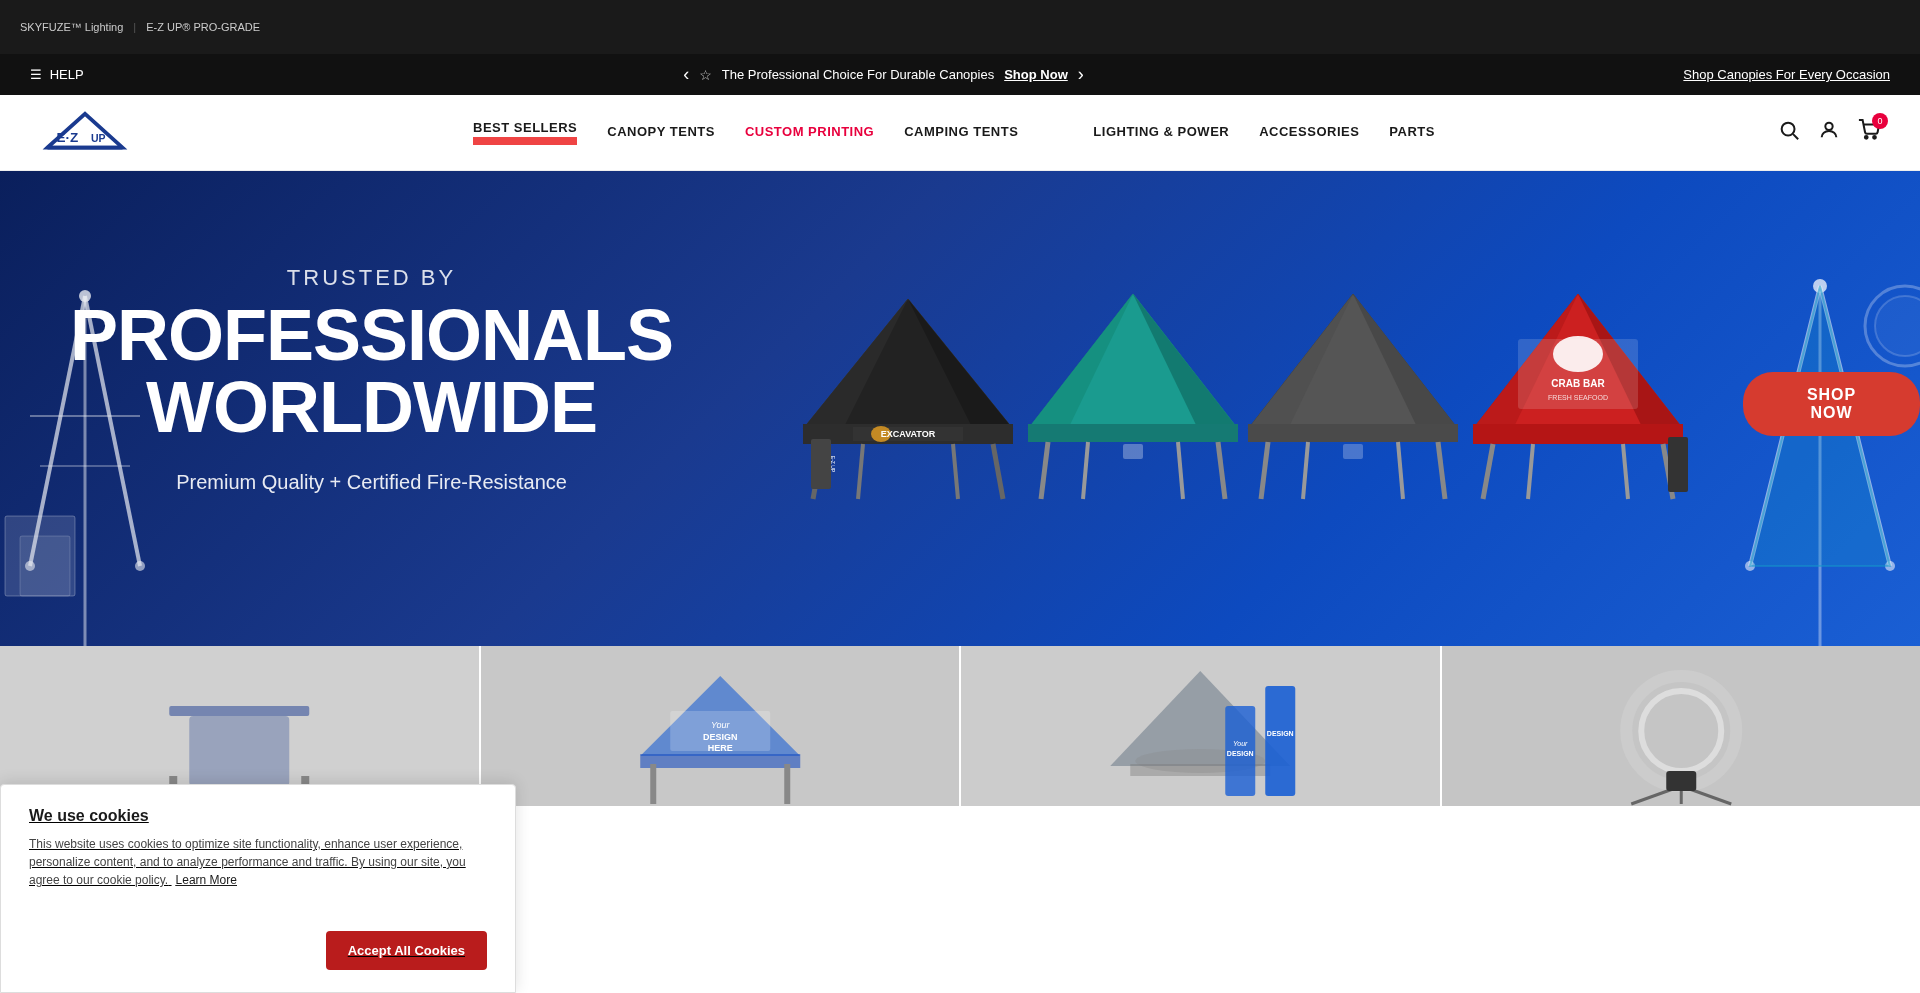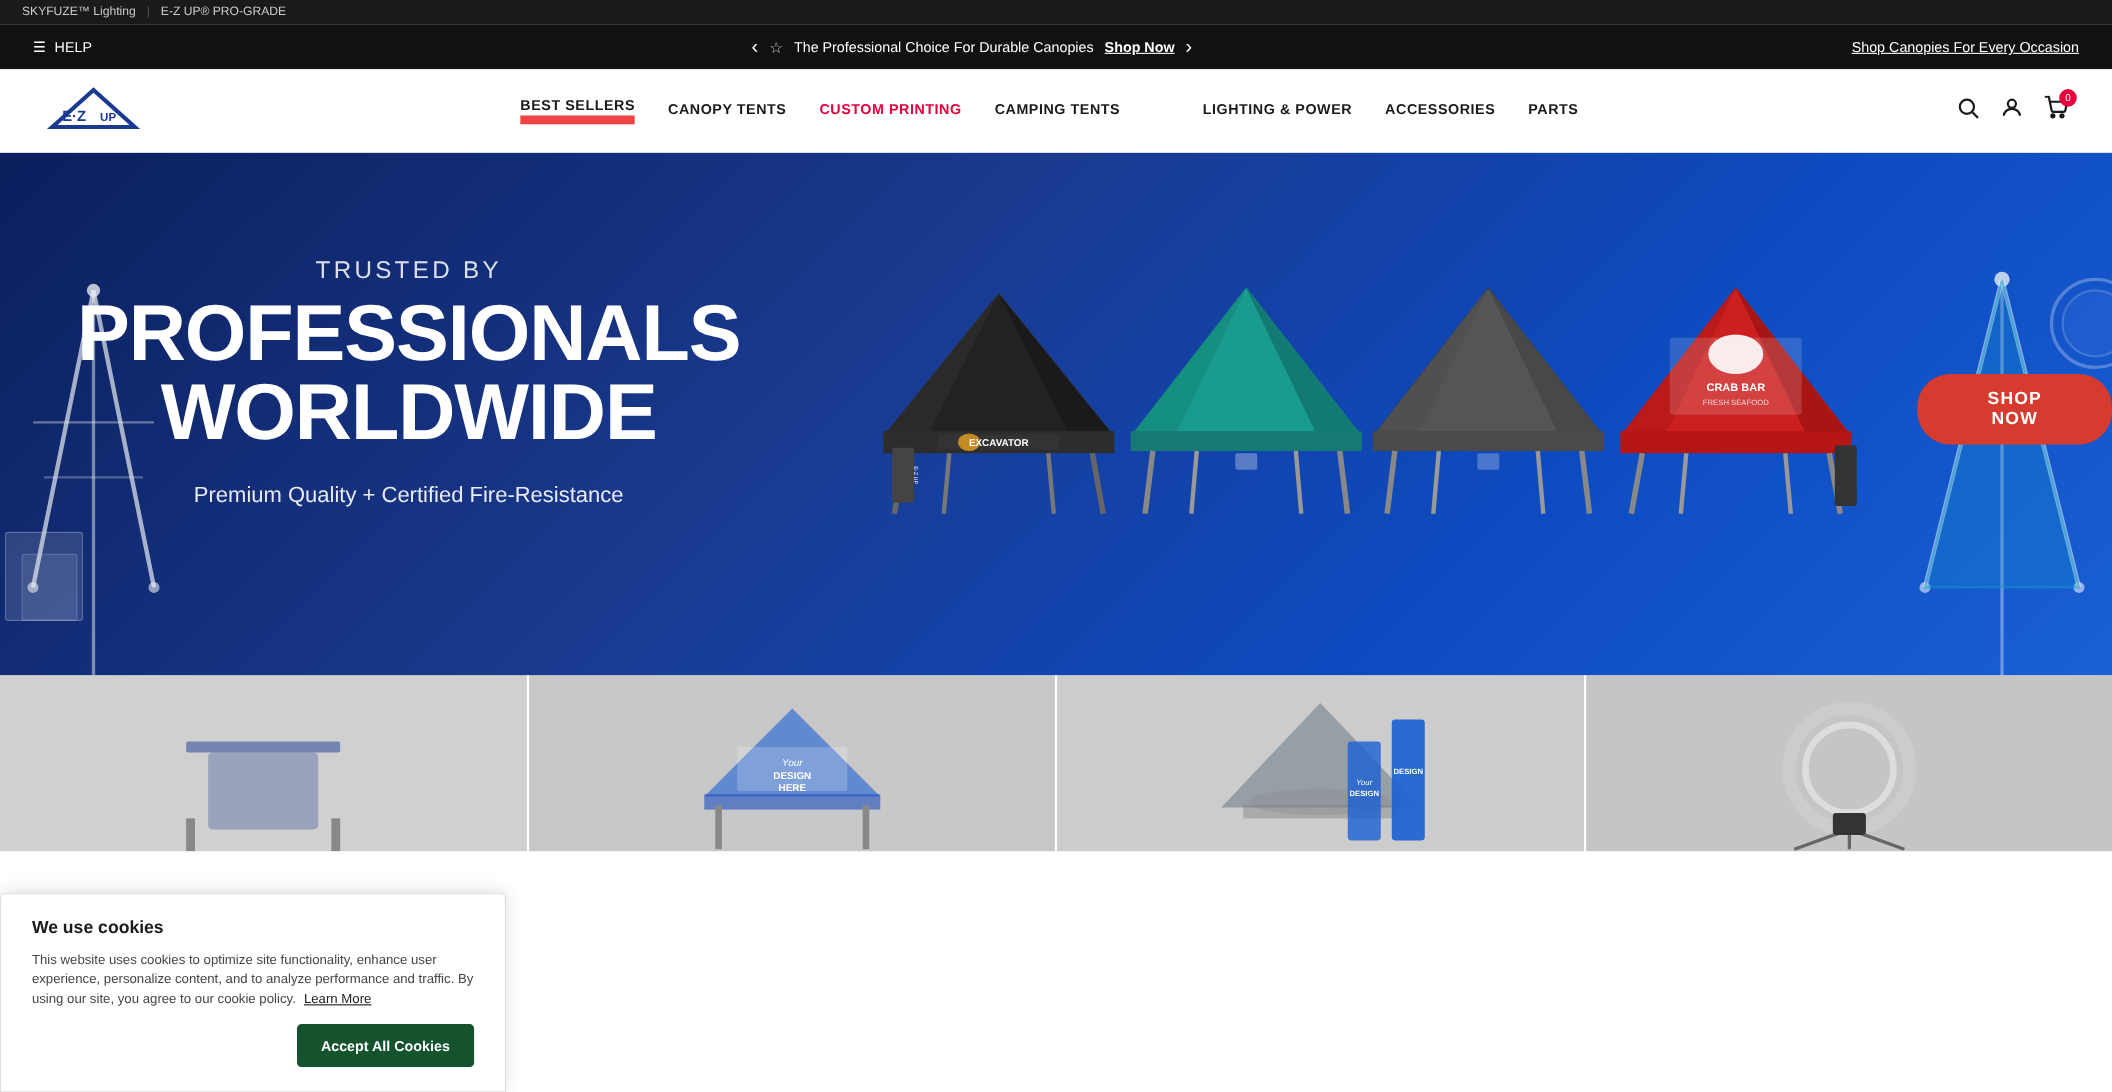--- a/index.html
+++ b/index.html
@@ -3,21 +3,21 @@
   <meta charset="utf-8">
   <style>
     * { margin: 0; padding: 0; box-sizing: border-box; }
     body { font-family: Arial, Helvetica, sans-serif; overflow-x: hidden; }
 
     
     .utility-bar {
       background: #1a1a1a;
       color: #ccc;
       font-size: 11px;
-      padding: 5px 20px;
+      padding: 21px 20px;
       display: flex;
       align-items: center;
       gap: 10px;
     }
     .utility-bar span { color: #ccc; }
     .utility-bar .divider { color: #555; }
 
     
     .announcement-bar {
       background: #111;
@@ -158,47 +158,49 @@
 
     
     .cookie-banner {
       position: fixed;
       bottom: 0;
       left: 0;
       background: #fff;
       border: 1px solid #ddd;
       border-radius: 4px 4px 0 0;
       padding: 22px 28px;
-      width: 460px;
+      width: 516px;
       box-shadow: 0 -2px 15px rgba(0,0,0,0.12);
       z-index: 1000;
+      text-decoration: underline;
     }
     .cookie-title {
       font-size: 16px;
       font-weight: 700;
       margin-bottom: 10px;
       color: #1a1a1a;
     }
     .cookie-text {
       font-size: 12px;
       color: #444;
       line-height: 1.5;
       margin-bottom: 14px;
     }
     .cookie-text a { color: #1a1a1a; }
     .cookie-actions { display: flex; align-items: center; justify-content: flex-end; }
     .cookie-accept {
-      background: #14532d;
+      background: #b91c1c;
       color: #fff;
       border: none;
       border-radius: 4px;
       padding: 12px 22px;
       font-size: 13px;
       font-weight: 700;
       cursor: pointer;
+      margin-top: 28px;
     }
 
     
     .hero-frame-left {
       position: absolute;
       left: 0;
       bottom: 0;
       width: 170px;
       height: 380px;
       z-index: 1;

